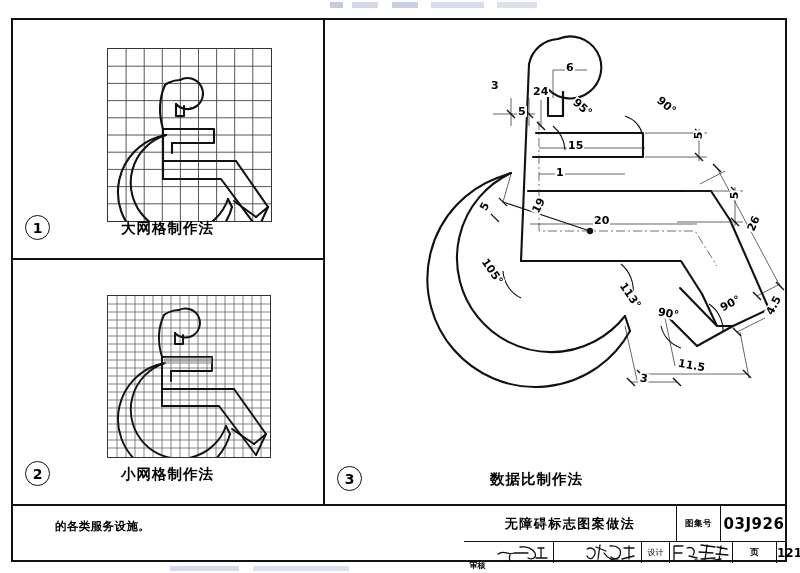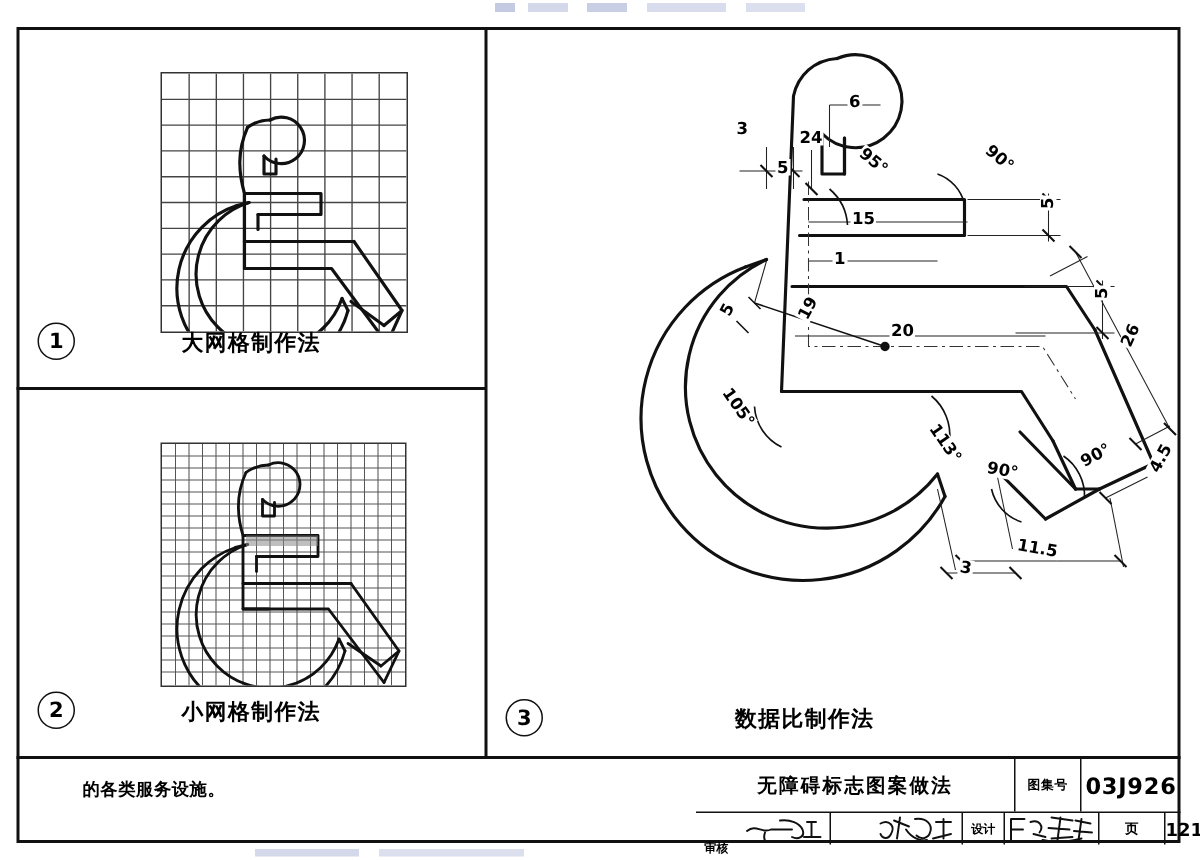--- a/index.html
+++ b/index.html
@@ -51,21 +51,21 @@
   .tb-cell{border-right:1.5px solid #111;display:flex;align-items:center;
      justify-content:center;box-sizing:border-box;position:relative;}
   .tb-cell:last-child{border-right:none;}
   .tb-title{flex:0 0 213px;font-size:13px;font-weight:bold;letter-spacing:1.5px;}
   .tb-lbl{flex:0 0 44px;font-size:8.5px;font-weight:bold;letter-spacing:.5px;font-family:Liberation Mono, monospace;}
   .tb-code{flex:1;font-size:15px;font-weight:bold;letter-spacing:.5px;}
   .r2-lbl{flex:0 0 28px;font-size:8px;font-weight:bold;margin-top:23px;}
   .r2-sig{flex:0 0 62px;}
   .r2-lbl2{flex:0 0 28px;font-size:8px;font-weight:bold;margin-top:45px;}
   .r2-sig2{flex:0 0 60px;}
-  .r2-lbl3{flex:0 0 28px;font-size:8px;font-weight:bold;}
+  .r2-lbl3{flex:0 0 28px;font-size:8px;font-weight:normal;}
   .r2-sig3{flex:0 0 63px;}
   .r2-pg{flex:0 0 44px;font-size:9px;font-weight:bold;}
   .r2-pgnum{flex:1;font-size:12px;font-weight:bold;}
 
   .sig svg{display:block;}
 
   
   .dim{position:absolute;font-size:11px;font-weight:bold;white-space:nowrap;
        background:#fff;padding:0 1px;line-height:1;}
 </style>

